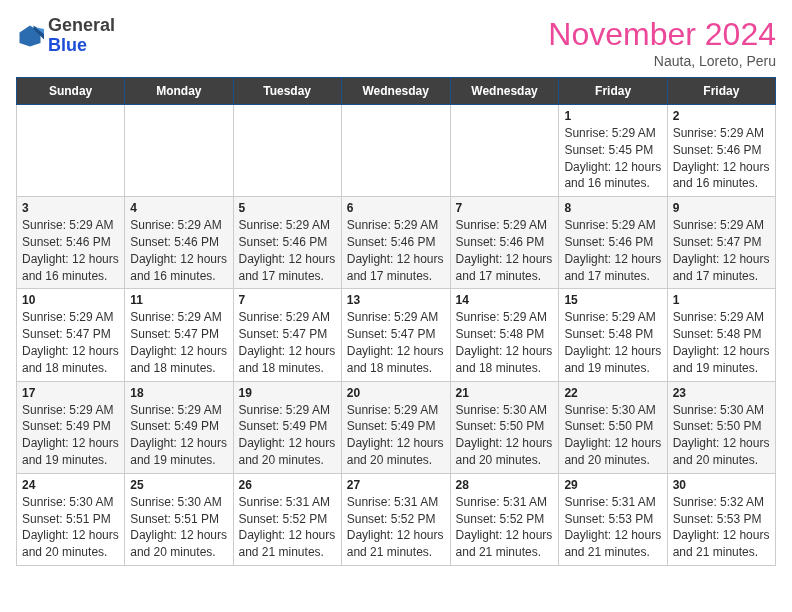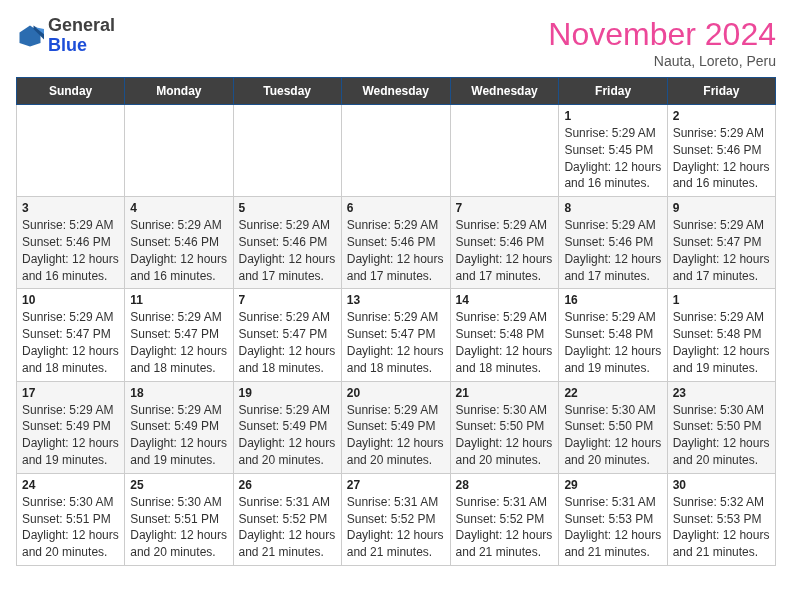--- a/index.html
+++ b/index.html
@@ -179,21 +179,21 @@
         </td>
         <td>
           <span class="day-num">13</span>
           <div class="day-info">Sunrise: 5:29 AM<br>Sunset: 5:47 PM<br>Daylight: 12 hours and 18 minutes.</div>
         </td>
         <td>
           <span class="day-num">14</span>
           <div class="day-info">Sunrise: 5:29 AM<br>Sunset: 5:48 PM<br>Daylight: 12 hours and 18 minutes.</div>
         </td>
         <td>
-          <span class="day-num">16</span>
+          <span class="day-num">15</span>
           <div class="day-info">Sunrise: 5:29 AM<br>Sunset: 5:48 PM<br>Daylight: 12 hours and 19 minutes.</div>
         </td>
         <td>
           <span class="day-num">1</span>
           <div class="day-info">Sunrise: 5:29 AM<br>Sunset: 5:48 PM<br>Daylight: 12 hours and 19 minutes.</div>
         </td>
       </tr>
       <tr class="row-alt">
         <td>
           <span class="day-num">17</span>

